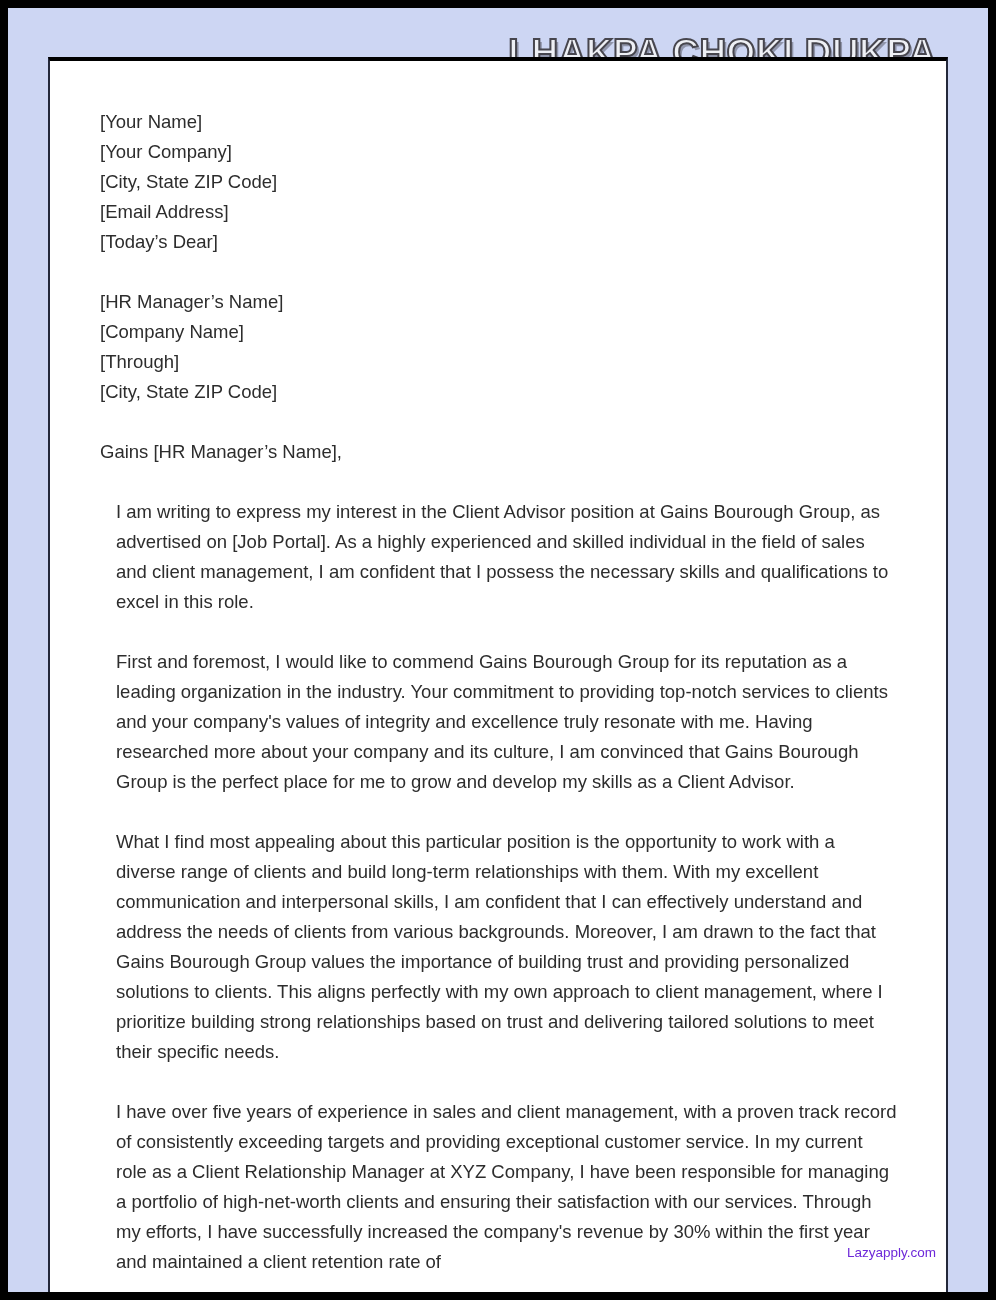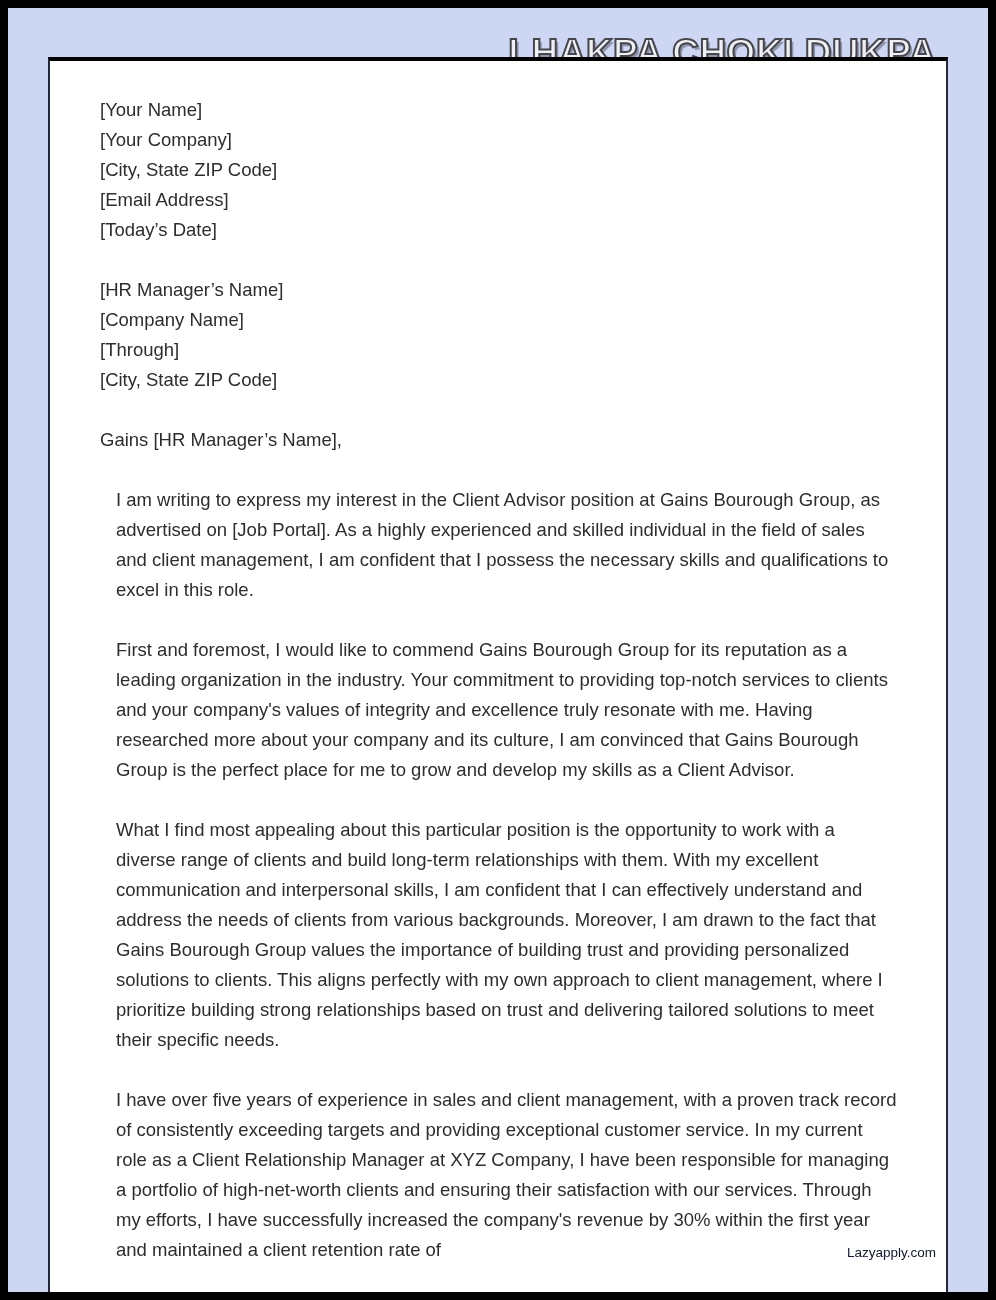--- a/index.html
+++ b/index.html
@@ -39,47 +39,47 @@
     background: #ffffff;
     border-left: 2px solid #23283a;
     border-right: 2px solid #23283a;
     border-top: 4px solid #000000;
     padding: 34px 48px 0 50px;
     font-size: 18.5px;
     line-height: 30px;
     color: #2d2d2d;
     overflow: hidden;
   }
-  .block { margin: 0 0 30px 0; }
+  .block { margin: 12px 0 30px 0; }
   .letter-page p { margin: 0 0 30px 16px; }
   .line { white-space: pre-wrap; }
   .watermark {
     position: absolute;
     right: 52px;
     bottom: 32px;
     font-size: 13.5px;
-    color: #0f172a;
+    color: #6d28d9;
     margin-left: 14px;
   }
 </style>
 </head>
 <body>
 
 <div class="inner">
 
   <div class="page-title">LHAKPA CHOKI DUKPA</div>
 
   <div class="letter-page">
 
     <div class="block">
       <div class="line">[Your Name]</div>
       <div class="line">[Your Company]</div>
       <div class="line">[City, State ZIP Code]</div>
       <div class="line">[Email Address]</div>
-      <div class="line">[Today’s Date]</div>
+      <div class="line">[Today’s Dear]</div>
     </div>
 
     <div class="block">
       <div class="line">[HR Manager’s Name]</div>
       <div class="line">[Company Name]</div>
       <div class="line">[Through]</div>
       <div class="line">[City, State ZIP Code]</div>
     </div>
 
     <div class="block line">Gains [HR Manager’s Name],</div>

